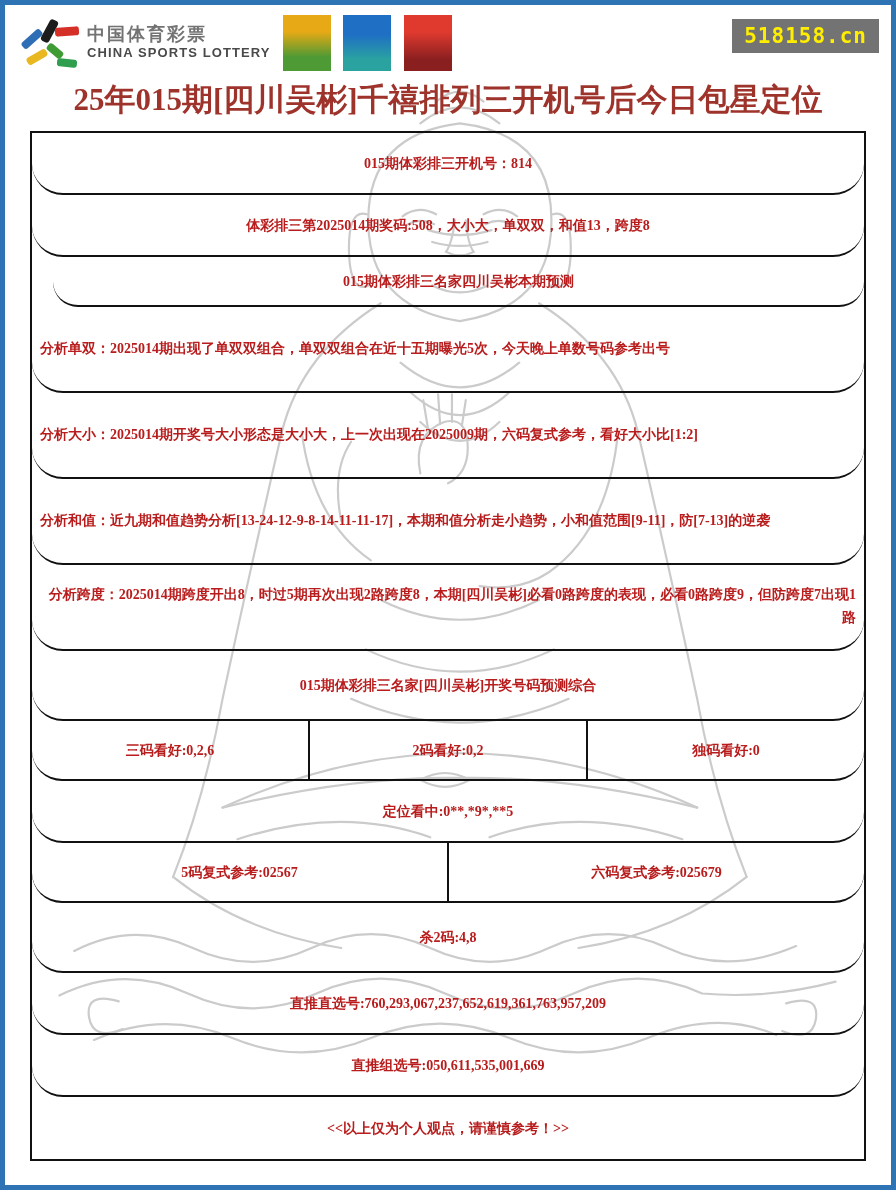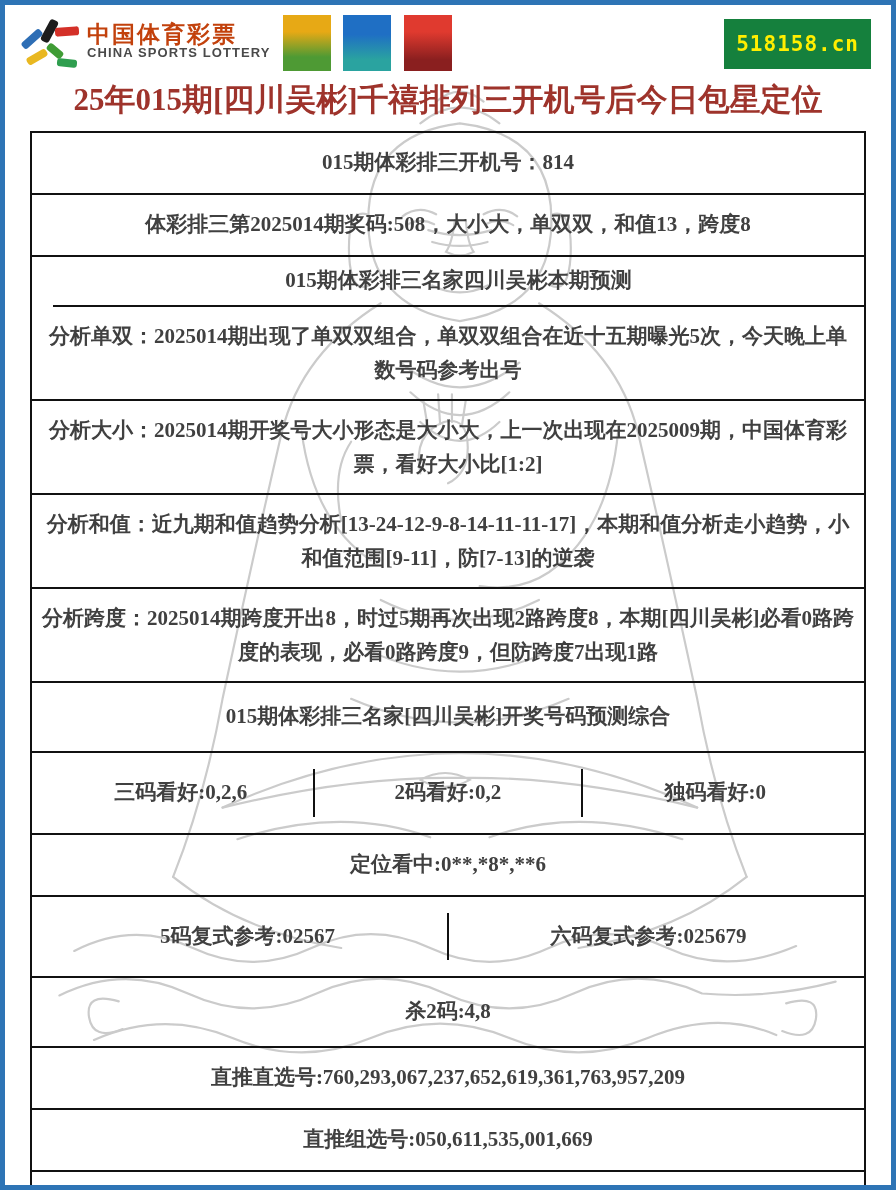--- a/index.html
+++ b/index.html
@@ -17,54 +17,54 @@
   .logo-icon{position:relative;width:60px;height:56px;flex:none;}
   .logo-icon i{position:absolute;display:block;border-radius:3px;}
   .bar-blue1 {left:1px;  top:20px;width:24px;height:8px;background:#2e6eb5;transform:rotate(-42deg);}
   .bar-black {left:26px; top:4px; width:9px; height:24px;background:#1c1c1c;transform:rotate(28deg);}
   .bar-red   {left:36px; top:12px;width:24px;height:9px; background:#d43028;transform:rotate(-4deg);}
   .bar-yellow{left:7px;  top:38px;width:22px;height:8px; background:#e9b center;}
   .bar-yellow{left:7px;  top:38px;width:22px;height:8px; background:#e9b821;transform:rotate(-30deg);}
   .bar-green1{left:27px; top:32px;width:18px;height:8px; background:#3f9c35;transform:rotate(40deg);}
   .bar-green2{left:38px; top:44px;width:20px;height:8px; background:#2f9e4f;transform:rotate(6deg);}
   .logo-text{margin-left:8px;padding-top:6px;}
-  .logo-cn{font-family:"Liberation Sans","DejaVu Sans",sans-serif;font-weight:bold;font-size:23px;color:#c2410c;letter-spacing:2px;line-height:26px;white-space:nowrap;}
+  .logo-cn{font-family:"Liberation Sans","DejaVu Sans",sans-serif;font-weight:bold;font-size:18px;color:#737373;letter-spacing:2px;line-height:26px;white-space:nowrap;}
   .logo-en{font-family:"Liberation Sans","DejaVu Sans",sans-serif;font-weight:bold;font-size:13px;color:#4a4a4a;letter-spacing:1.1px;line-height:12px;white-space:nowrap;}
   .brand{margin-left:12px;font-weight:bold;font-style:italic;font-size:47px;line-height:56px;white-space:nowrap;letter-spacing:1px;}
   .brand span{display:inline-block;}
   .brand .c0{color:#8f9a2c;background:linear-gradient(180deg,#e7a915 30%,#4e9a34 75%);}
   .brand .c1{color:#1f6fc4;background:linear-gradient(180deg,#1f6fc4 35%,#2aa3a0 80%);}
   .brand .c2{color:#c12c24;background:linear-gradient(180deg,#e03a2f 30%,#8a1f1f 80%);}
   @supports (-webkit-background-clip: text){
     .brand span{-webkit-background-clip:text;background-clip:text;-webkit-text-fill-color:transparent;}
   }
   .site-badge{
-    margin-left:auto;margin-top:4px;margin-right:8px;background:#15803d;color:#ffee00;
+    margin-left:auto;margin-top:4px;margin-right:0;background:#737373;color:#ffee00;
     font-family:"DejaVu Sans Mono","Liberation Mono",monospace;font-weight:bold;
-    font-size:21px;padding:13px 12px;letter-spacing:1px;flex:none;
+    font-size:21px;padding:5px 12px;letter-spacing:1px;flex:none;
   }
 
   
   .page-title{
     position:relative;z-index:2;text-align:center;color:#9e332b;
     font-size:31px;font-weight:bold;line-height:42px;margin:2px 8px 10px;white-space:nowrap;
   }
 
   
   .tbl{position:relative;z-index:1;margin:0 25px;border:2px solid #111111;}
   .row{
     border-bottom:2px solid #111111;display:flex;align-items:center;justify-content:center;
-    text-align:center;font-size:21px;font-weight:bold;color:#404040;box-sizing:border-box;
-    padding:8px 10px;min-height:62px;line-height:1.5;
+    text-align:center;font-size:14px;font-weight:bold;color:#b91c1c;box-sizing:border-box;
+    padding:8px 10px;min-height:62px;line-height:1.5;border-radius:31px;
   }
   .row:last-child{border-bottom:none;}
   .row.s{min-height:50px;margin-left:21px;}
   .row.tall{min-height:70px;}
-  .row.left{justify-content:flex-start;text-align:center;padding:12px 8px;min-height:86px;line-height:1.62;}
-  .row.cols{padding:16px;align-items:stretch;min-height:60px;}
+  .row.left{justify-content:flex-start;text-align:right;padding:12px 8px;min-height:86px;line-height:1.62;}
+  .row.cols{padding:0;align-items:stretch;min-height:60px;}
   .cell{flex:1;display:flex;align-items:center;justify-content:center;border-right:2px solid #111111;padding:8px 6px;box-sizing:border-box;}
   .cell:last-child{border-right:none;}
 </style>
 </head>
 <body>
 
 <div class="bg-art">
   <svg viewBox="0 0 896 1190" fill="none" stroke="#c2c2c2" stroke-width="2.2" stroke-linecap="round" opacity="0.85">
     <path d="M420,118 Q460,86 500,118"></path>
     <path d="M436,96 Q460,76 484,96"></path>
@@ -129,21 +129,21 @@
   <div class="row">
     <span>体彩排三第2025014期奖码:508，大小大，单双双，和值13，跨度8</span>
   </div>
   <div class="row s">
     <span>015期体彩排三名家四川吴彬本期预测</span>
   </div>
   <div class="row left">
     <span>分析单双：2025014期出现了单双双组合，单双双组合在近十五期曝光5次，今天晚上单数号码参考出号</span>
   </div>
   <div class="row left">
-    <span>分析大小：2025014期开奖号大小形态是大小大，上一次出现在2025009期，中国体育彩票，看好大小比[1:2]</span>
+    <span>分析大小：2025014期开奖号大小形态是大小大，上一次出现在2025009期，六码复式参考，看好大小比[1:2]</span>
   </div>
   <div class="row left">
     <span>分析和值：近九期和值趋势分析[13-24-12-9-8-14-11-11-17]，本期和值分析走小趋势，小和值范围[9-11]，防[7-13]的逆袭</span>
   </div>
   <div class="row left">
     <span>分析跨度：2025014期跨度开出8，时过5期再次出现2路跨度8，本期[四川吴彬]必看0路跨度的表现，必看0路跨度9，但防跨度7出现1路</span>
   </div>
   <div class="row tall">
     <span>015期体彩排三名家[四川吴彬]开奖号码预测综合</span>
   </div>
@@ -152,21 +152,21 @@
       <span>三码看好:0,2,6</span>
     </div>
     <div class="cell">
       <span>2码看好:0,2</span>
     </div>
     <div class="cell">
       <span>独码看好:0</span>
     </div>
   </div>
   <div class="row">
-    <span>定位看中:0**,*8*,**6</span>
+    <span>定位看中:0**,*9*,**5</span>
   </div>
   <div class="row cols">
     <div class="cell">
       <span>5码复式参考:02567</span>
     </div>
     <div class="cell">
       <span>六码复式参考:025679</span>
     </div>
   </div>
   <div class="row tall">

